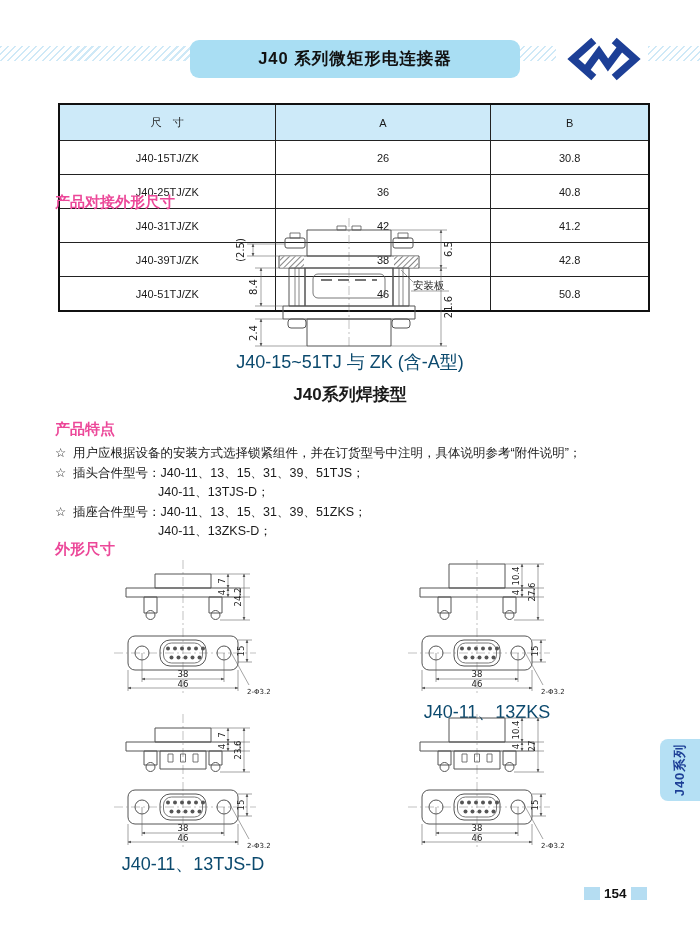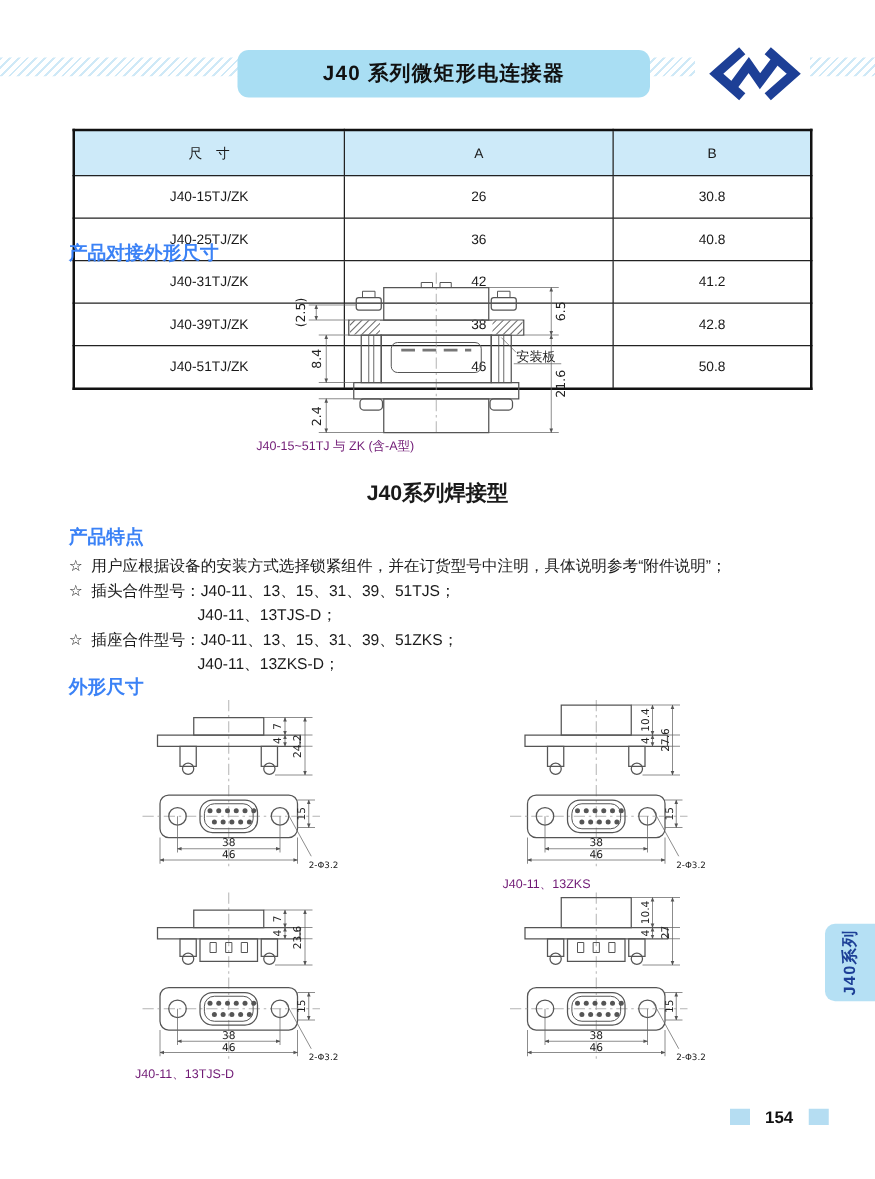--- a/index.html
+++ b/index.html
@@ -12,38 +12,38 @@
   .title-box{position:absolute;left:190px;top:40px;width:330px;height:38px;
              background:#a9def3;border-radius:9px;display:flex;align-items:center;justify-content:center;
              font-size:16.5px;font-weight:bold;letter-spacing:1px;color:#111;}
   
   table.size{position:absolute;left:58px;top:103px;width:592px;border-collapse:collapse;
              font-size:11px;table-layout:fixed;}
   table.size td,table.size th{border:1px solid #222;height:13px;text-align:center;padding:10px;font-weight:normal;}
   table.size{border:2px solid #111;}
   table.size tr.hd th{background:#cdeaf9;}
   
-  .h-sec{position:absolute;font-size:15px;font-weight:bold;color:#3b82f6;}
+  .h-sec{position:absolute;font-size:15px;font-weight:bold;color:#ec4899;}
   .h-center{position:absolute;left:0;width:700px;text-align:center;font-size:17px;font-weight:bold;}
-  .caption{position:absolute;font-size:10px;color:#701a75;text-align:left;}
+  .caption{position:absolute;font-size:18px;color:#0c4a6e;text-align:center;}
   
   .features{position:absolute;left:55px;top:444px;width:610px;font-size:12.5px;line-height:19.5px;}
   .feat{display:flex;}
   .feat .mk{width:18px;flex:0 0 18px;}
   .feat.cont{margin-left:103px;}
   
   svg{overflow:visible;}
   .dwg line,.dwg rect,.dwg circle,.dwg path{vector-effect:non-scaling-stroke;}
   
   .side-tab{position:absolute;right:0;top:739px;width:40px;height:62px;background:#b5e0f4;
             border-radius:8px 0 0 8px;display:flex;align-items:center;justify-content:center;}
   .side-tab span{transform:rotate(-90deg);white-space:nowrap;font-size:13px;font-weight:bold;
                  color:#1d3f96;letter-spacing:1px;}
   
-  .footer{position:absolute;left:584px;top:886px;display:flex;align-items:center;gap:12px;}
+  .footer{position:absolute;left:584px;top:886px;display:flex;align-items:center;gap:4px;}
   .footer .blk{width:16px;height:13px;background:#b5ddf2;}
   .footer .num{font-size:13.5px;font-weight:bold;color:#111;}
   text{font-family:"DejaVu Sans","Liberation Sans",sans-serif;}
 </style>
 </head>
 <body>
 
 <div class="page">
 
   <div class="hatch" style="left:0;width:556px"></div>

